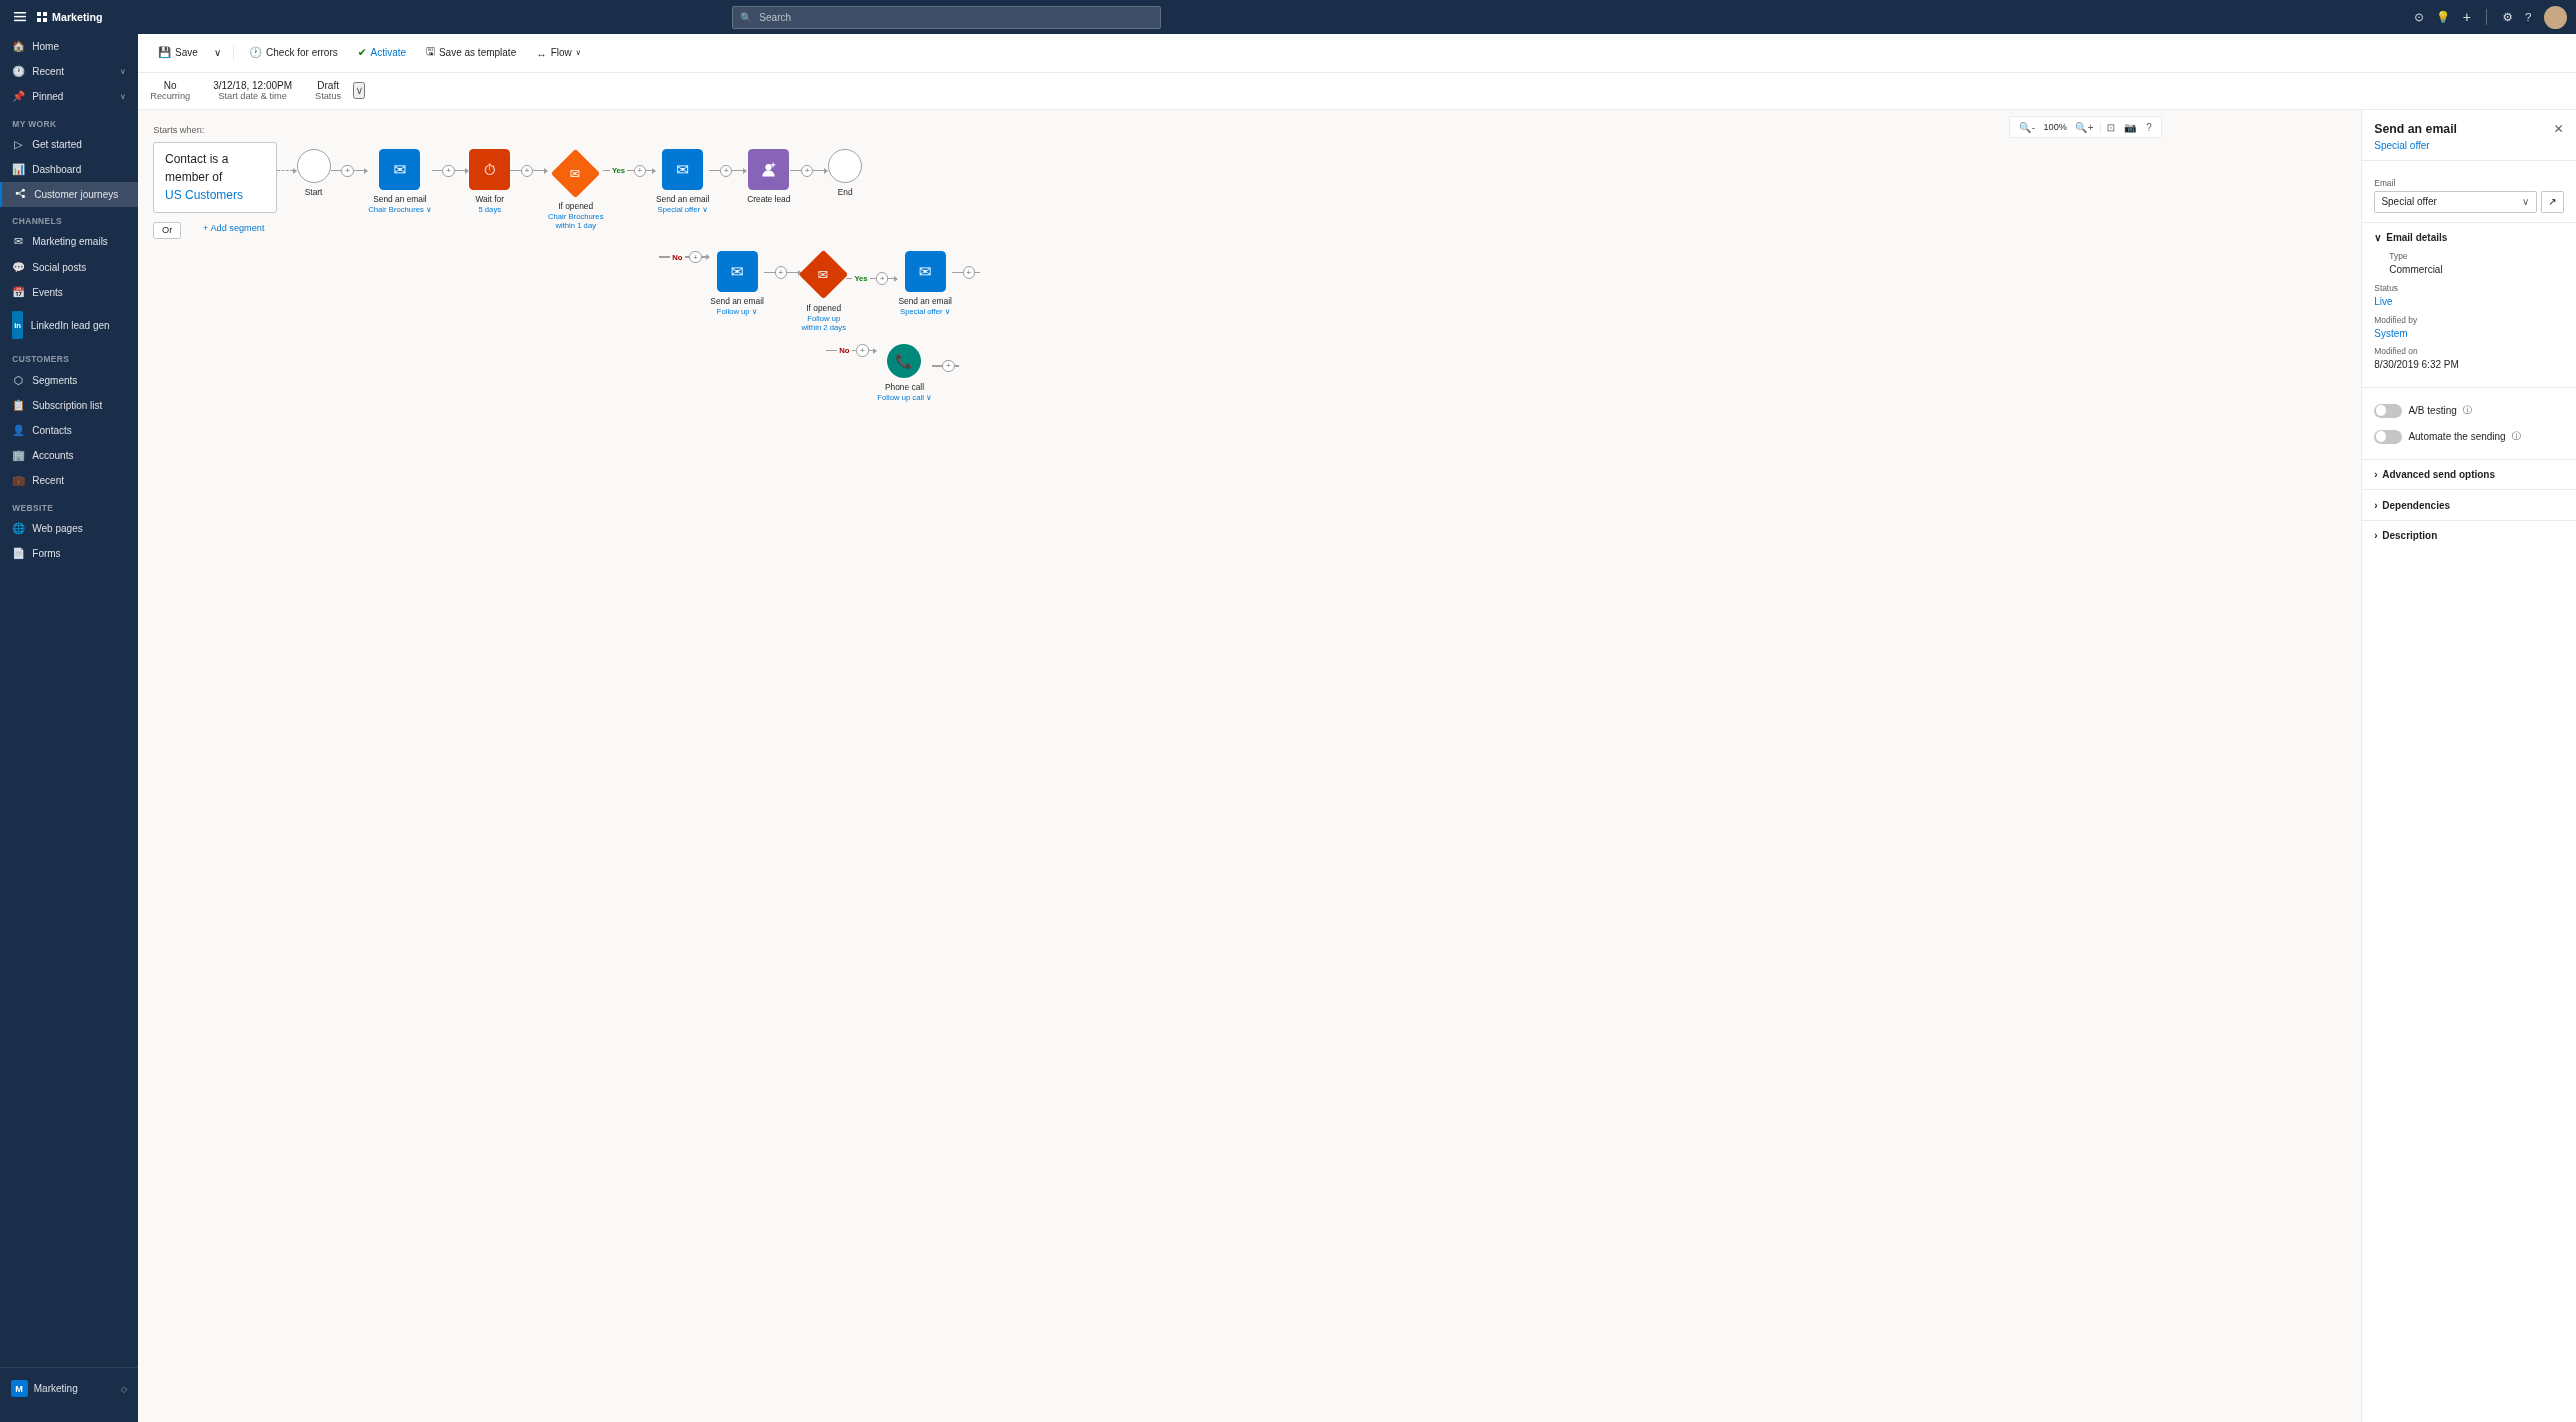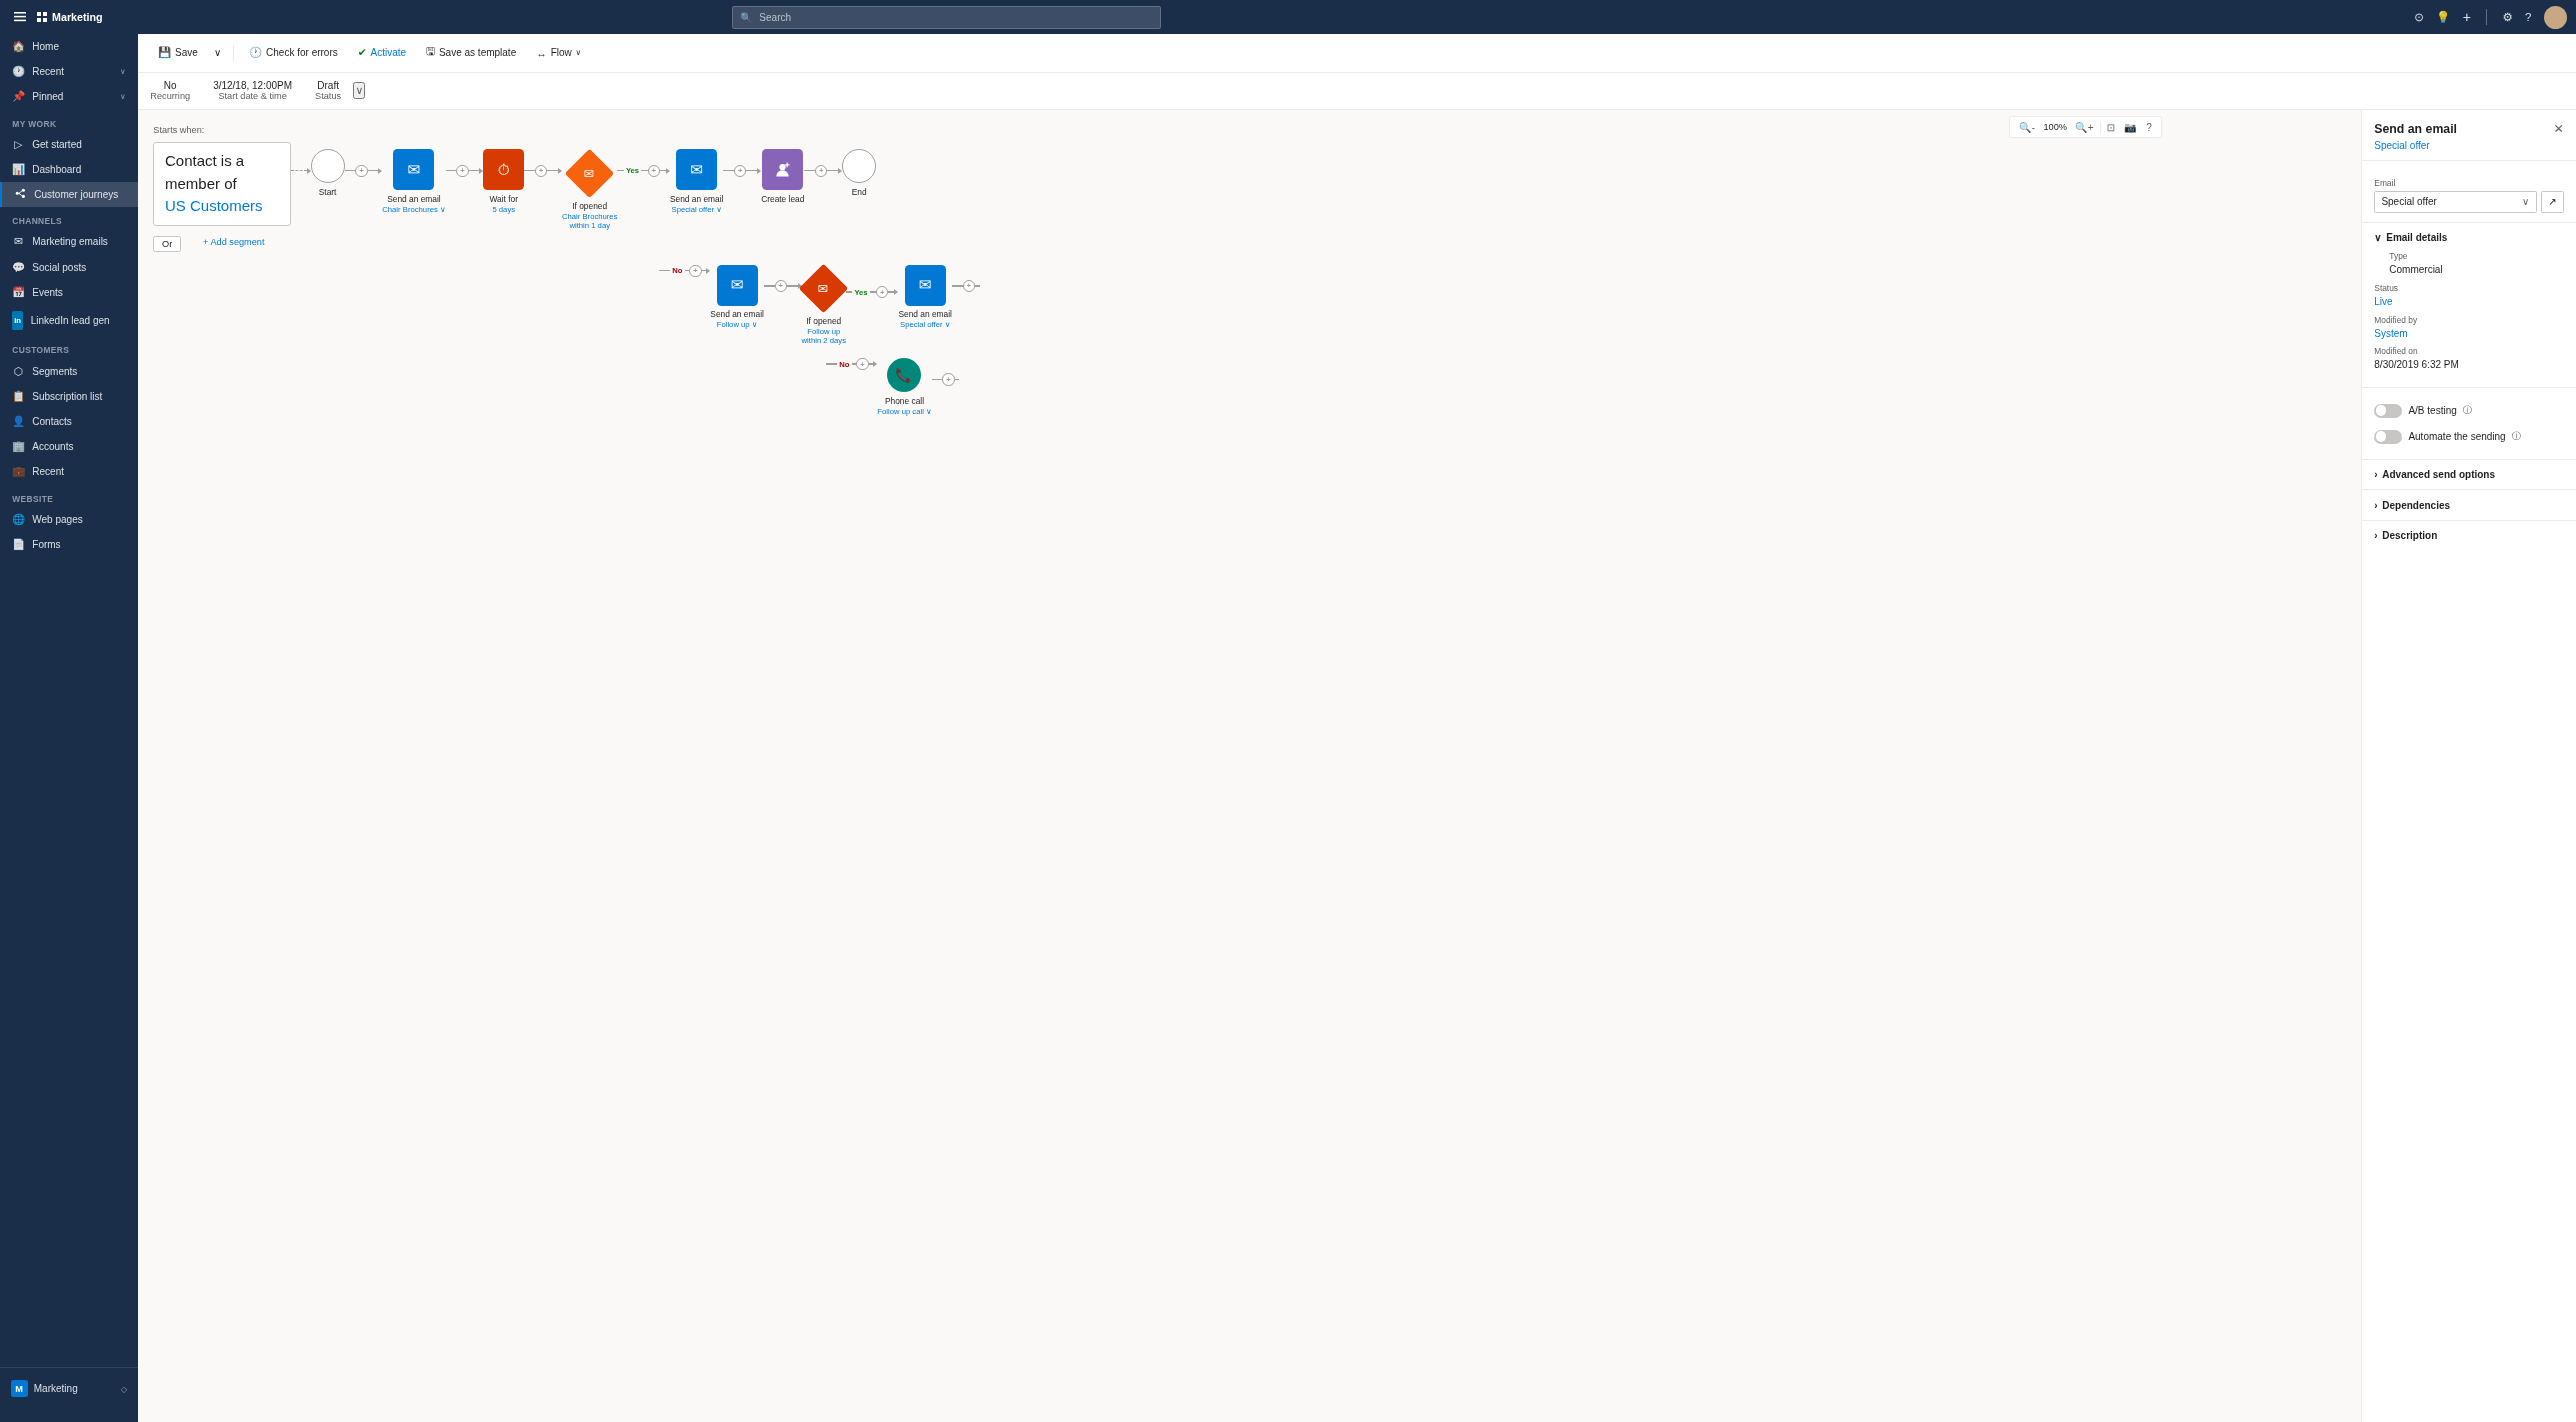--- a/index.html
+++ b/index.html
@@ -164,22 +164,22 @@
       color: #605e5c;
       margin-bottom: 6.1px;
     }
 
     
     .segment-box {
       background: white;
       border: 0.8px solid #c8c6c4;
       border-radius: 3.1px;
       padding: 7.7px 10.7px;
-      width: 138px;
-      font-size: 15px;
+      width: 124px;
+      font-size: 12px;
       line-height: 1.5;
     }
     .segment-box .seg-link { color: #0078d4; cursor: pointer; text-decoration: none; }
     .or-btn {
       display: inline-flex;
       align-items: center;
       gap: 3.1px;
       background: white;
       border: 0.8px solid #c8c6c4;
       border-radius: 2.3px;
@@ -417,21 +417,21 @@
     </div>
     <div class="sidebar-item">
       <span class="icon">💬</span>
       <span>Social posts</span>
     </div>
     <div class="sidebar-item">
       <span class="icon">📅</span>
       <span>Events</span>
     </div>
     <div class="sidebar-item">
-      <span class="icon" style="font-size:7.7px;font-weight:700;background:#0077b5;color:white;width:10.7px;height:19px;display:inline-flex;align-items:center;justify-content:center;border-radius:1.5px;">in</span>
+      <span class="icon" style="font-size:7.7px;font-weight:700;background:#0077b5;color:white;width:10.7px;height:28px;display:inline-flex;align-items:center;justify-content:center;border-radius:1.5px;">in</span>
       <span>LinkedIn lead gen</span>
     </div>
 
     <div class="sidebar-section">Customers</div>
 
     <div class="sidebar-item">
       <span class="icon">⬡</span>
       <span>Segments</span>
     </div>
     <div class="sidebar-item">

